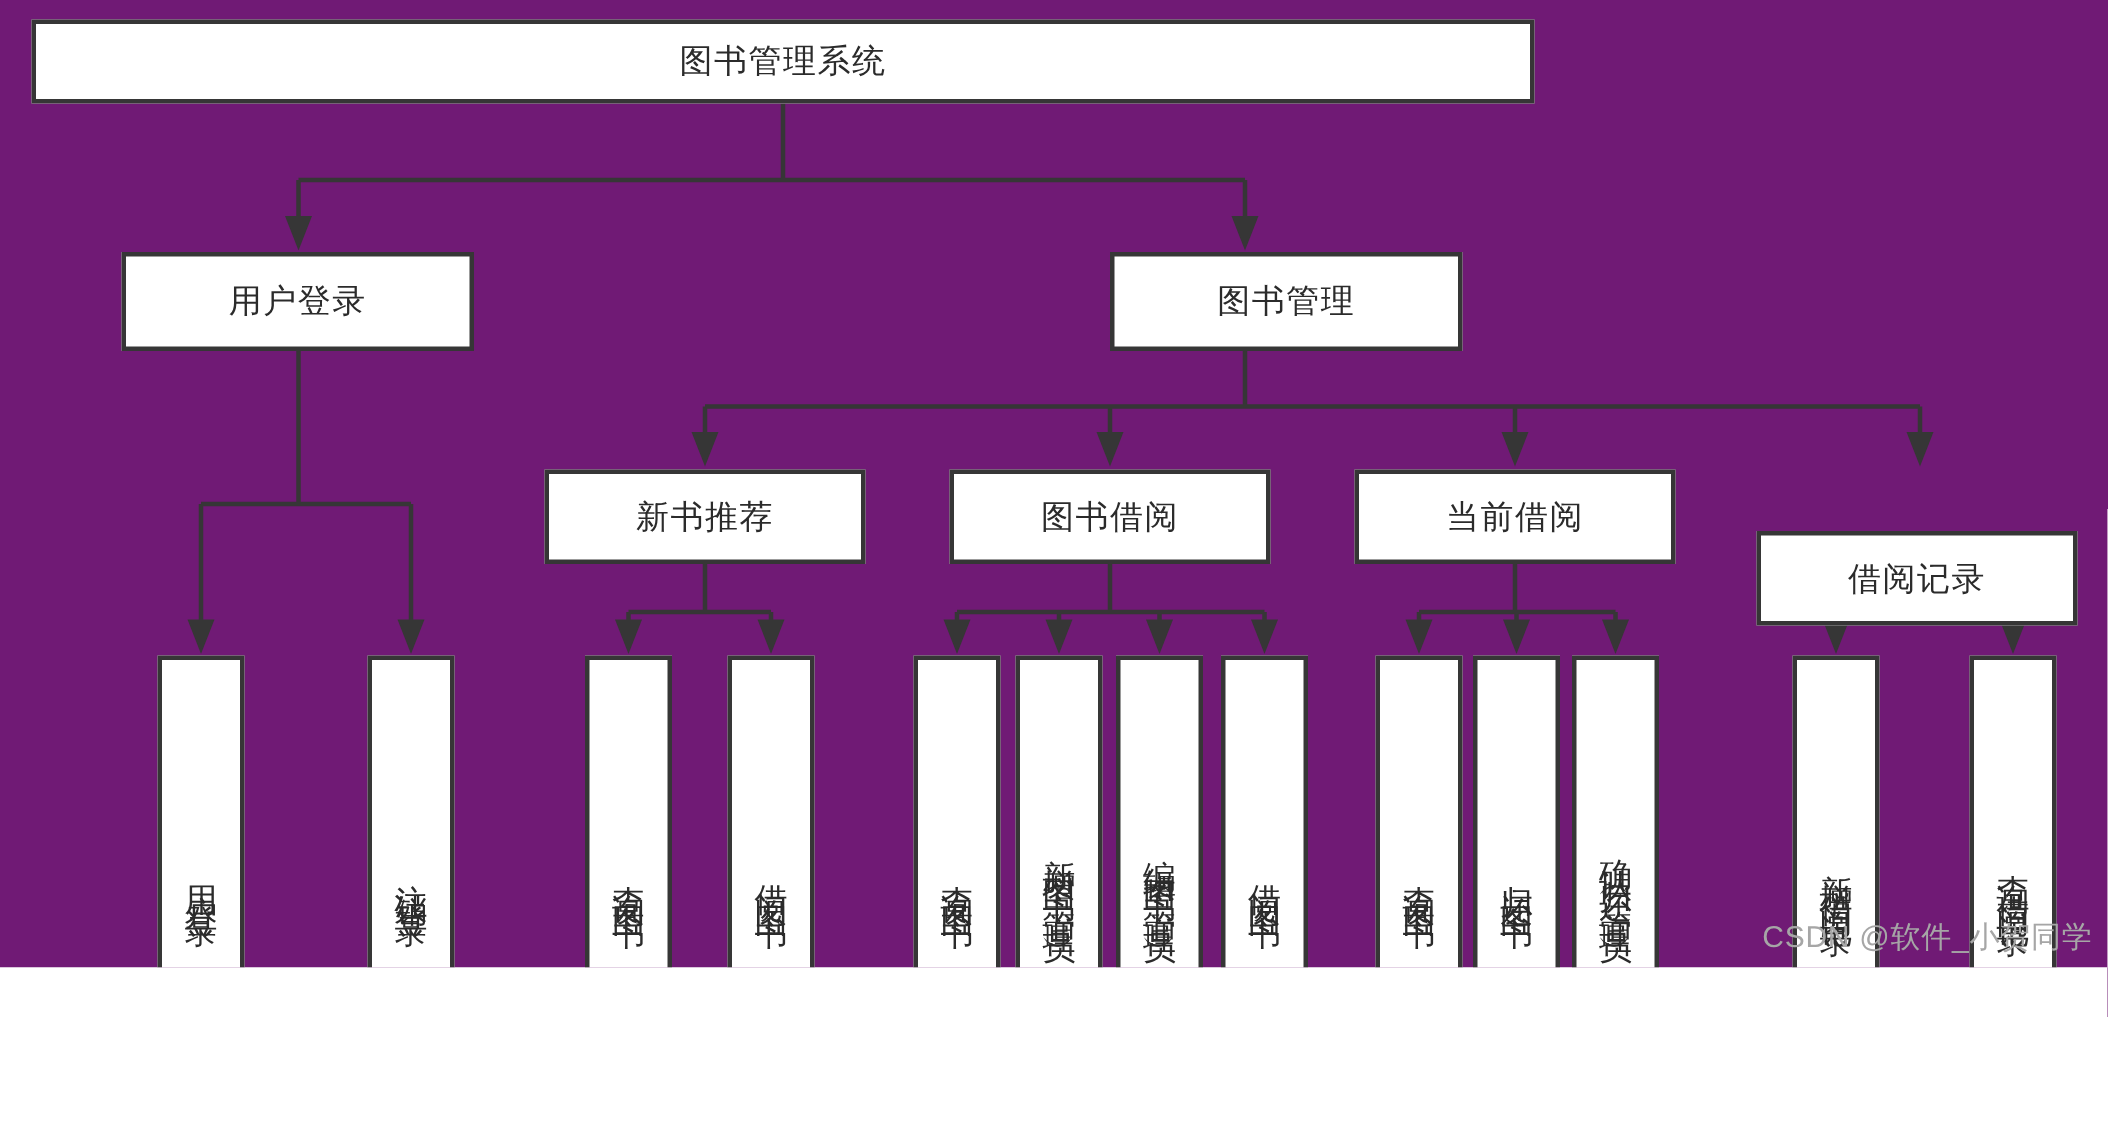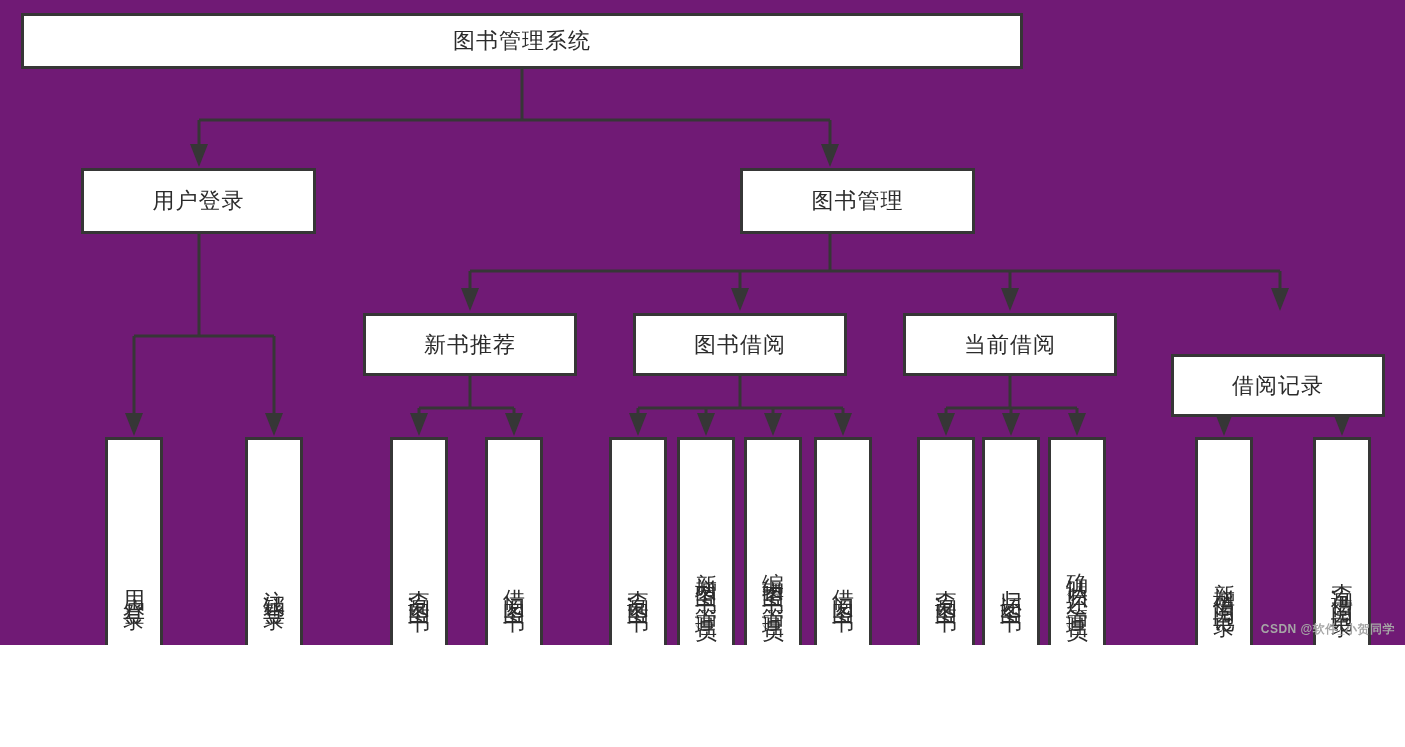--- a/index.html
+++ b/index.html
@@ -19,21 +19,21 @@
     border:3px solid #363636;color:#2b2b2b;
     width:58px;top:437px;height:298px;
     display:flex;align-items:center;justify-content:center;
   }
   .leaf .vtext{
     writing-mode:vertical-lr;text-orientation:mixed;
     font-size:22px;letter-spacing:7px;line-height:1;white-space:nowrap;
   }
   .watermark{
     position:absolute;right:10px;bottom:7px;z-index:5;
-    color:#a6a6a6;font-size:12px;letter-spacing:0.5px;font-weight:bold;
+    color:#a6a6a6;font-size:20px;letter-spacing:0.5px;
   }
 </style>
 </head>
 <body>
 
 <div class="canvas">
 
   <svg class="wires" viewBox="0 0 1405 747" xmlns="http://www.w3.org/2000/svg">
     <g stroke="#363636" stroke-width="3" fill="none">
 

